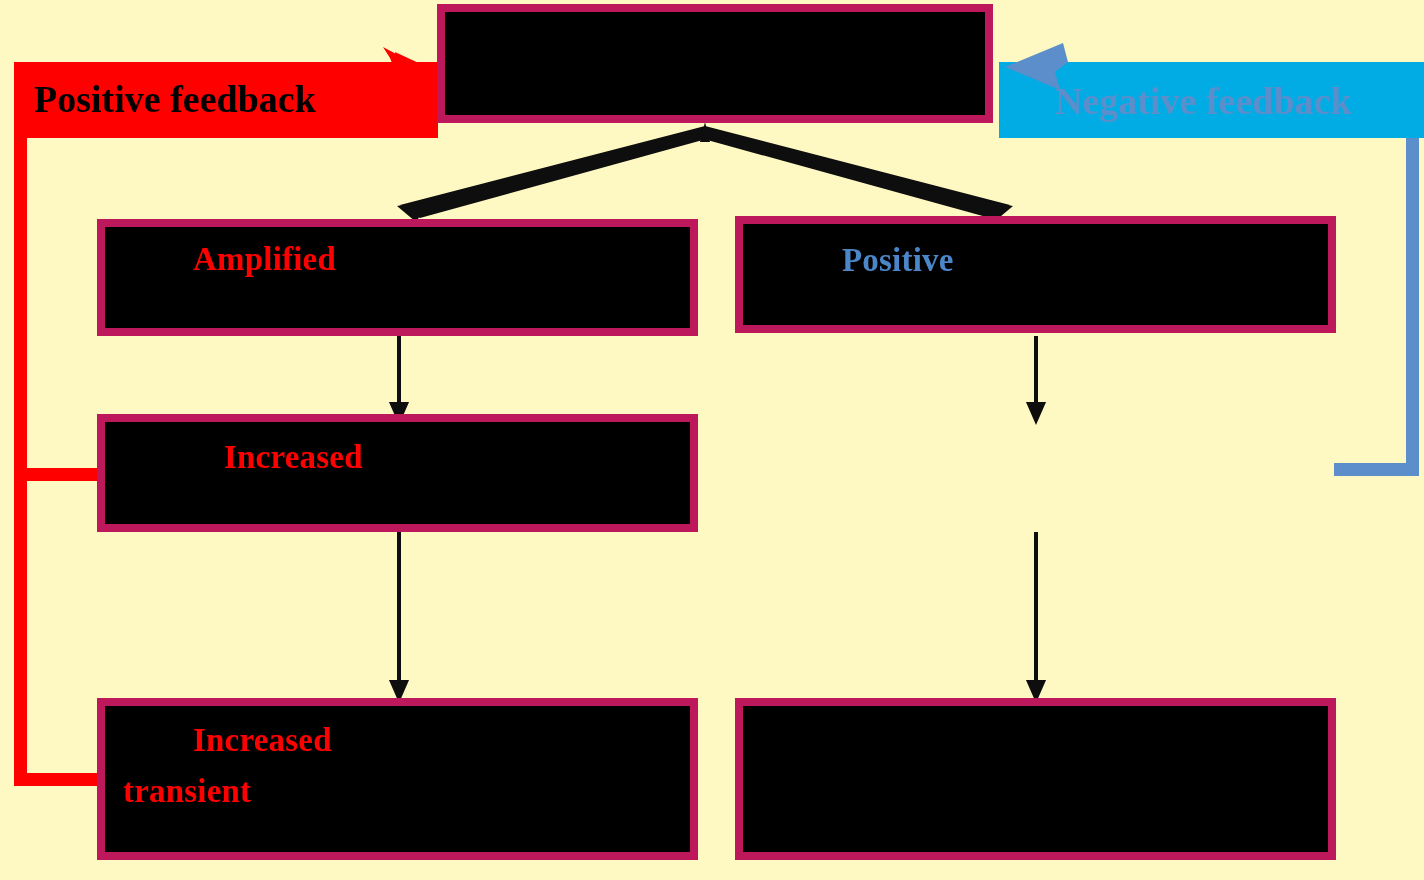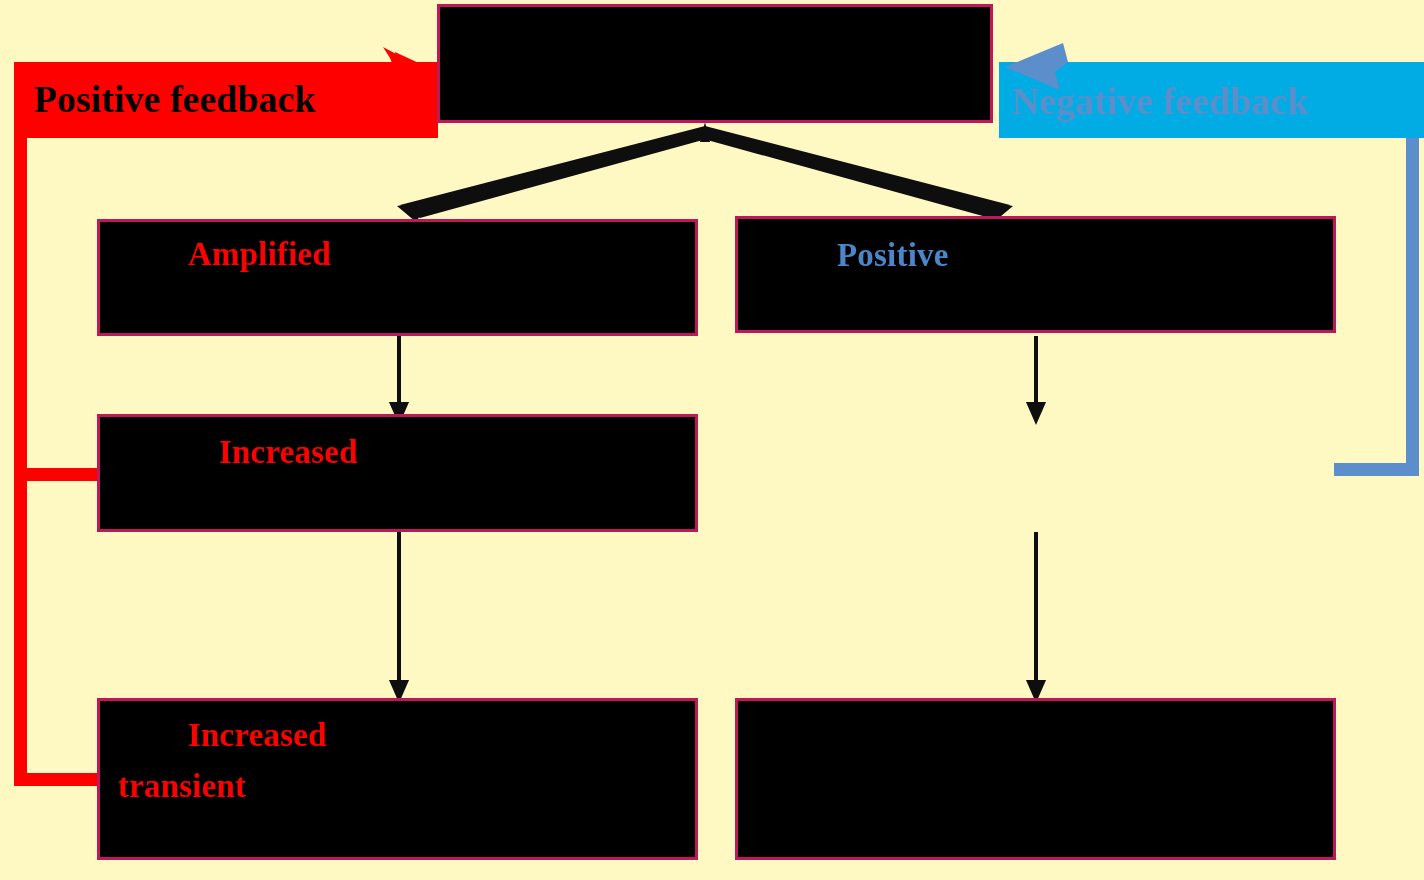--- a/index.html
+++ b/index.html
@@ -14,21 +14,21 @@
     position: relative;
     width: 1424px;
     height: 880px;
     background: #fef9c3;
     overflow: hidden;
     font-family: Liberation Serif, serif;
   }
   .box {
     position: absolute;
     box-sizing: border-box;
-    border: 3px solid #be185d;
+    border: 8px solid #be185d;
     background: #000000;
   }
   .box-text {
     position: absolute;
     font-weight: bold;
     font-size: 33px;
     line-height: 1.22;
     letter-spacing: 0.2px;
     white-space: pre-wrap;
   }
@@ -43,21 +43,21 @@
   }
   .fb-bar-red  { background: #ff0000; }
   .fb-bar-blue { background: #00ace3; }
   .fb-label {
     position: absolute;
     font-weight: bold;
     font-size: 38px;
     line-height: 1;
     white-space: nowrap;
   }
-  .fb-label-blue { color: #5b8ecb; }
+  .fb-label-blue { color: #5b8ecb; margin-left: 43px; }
   .fb-label-red  { color: #000000; }
 
   
   .line {
     position: absolute;
   }
   .line-red  { background: #ff0000; }
   .line-blue { background: #5b8ecb; }
 
   svg.overlay {

